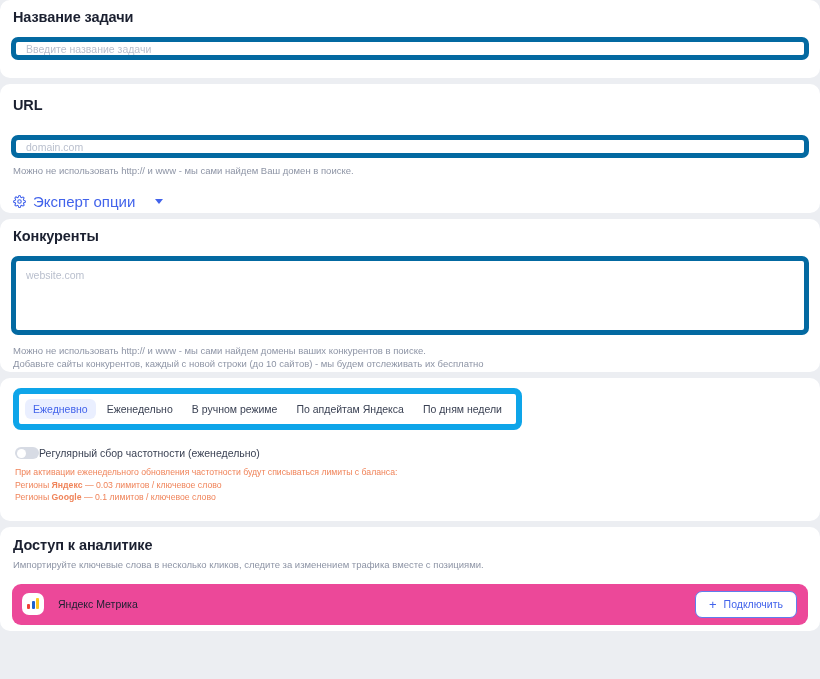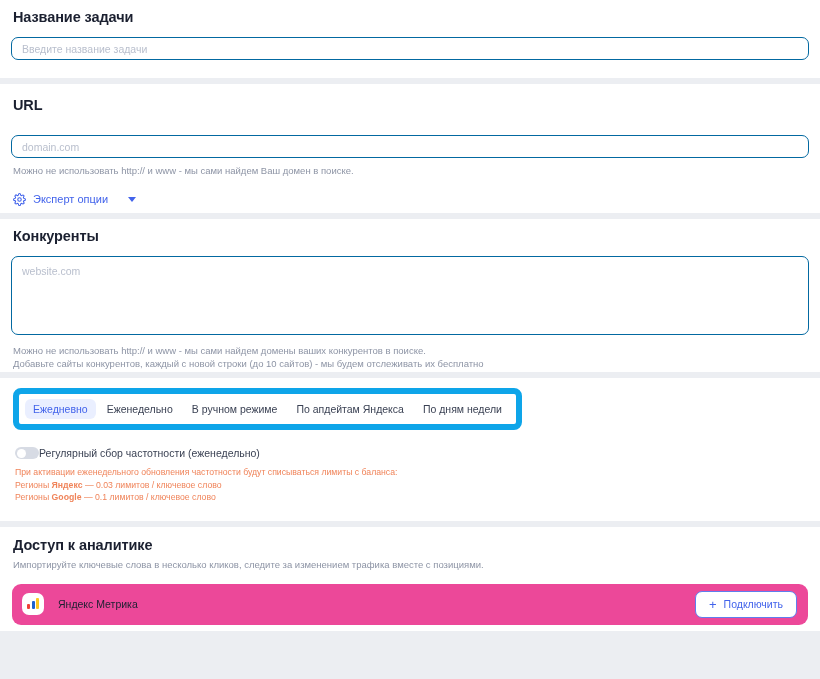--- a/index.html
+++ b/index.html
@@ -17,34 +17,34 @@
   .page {
     width: 820px;
     height: 679px;
     display: flex;
     flex-direction: column;
     gap: 6px;
     background: #eceef2;
   }
   .card {
     background: #ffffff;
-    border-radius: 0;
+    border-radius: 10px;
     padding: 0 11px;
     box-sizing: border-box;
   }
   .section-title {
     font-size: 14.5px;
     font-weight: bold;
     color: #1b2030;
     letter-spacing: -0.1px;
   }
   .field {
     box-sizing: border-box;
     width: 100%;
-    border: 1px solid #0369a1;
+    border: 5px solid #0369a1;
     border-radius: 7px;
     background: #ffffff;
     font-family: "Liberation Sans", sans-serif;
     font-size: 10.5px;
     color: #1b2030;
     padding: 0 10px;
     outline: none;
   }
   .field::placeholder { color: #b9bfcd; }
 
@@ -67,21 +67,21 @@
   .expert-row {
     display: flex;
     align-items: center;
     gap: 7px;
     margin-top: 15px;
     margin-left: 2px;
     width: fit-content;
     cursor: pointer;
   }
   .expert-label {
-    font-size: 11px;
+    font-size: 15px;
     color: #4263eb;
   }
   .gear-icon { width: 13px; height: 13px; display: block; }
   .chev {
     width: 0; height: 0;
     border-left: 4px solid transparent;
     border-right: 4px solid transparent;
     border-top: 5px solid #4263eb;
     margin-left: 13px;
   }

